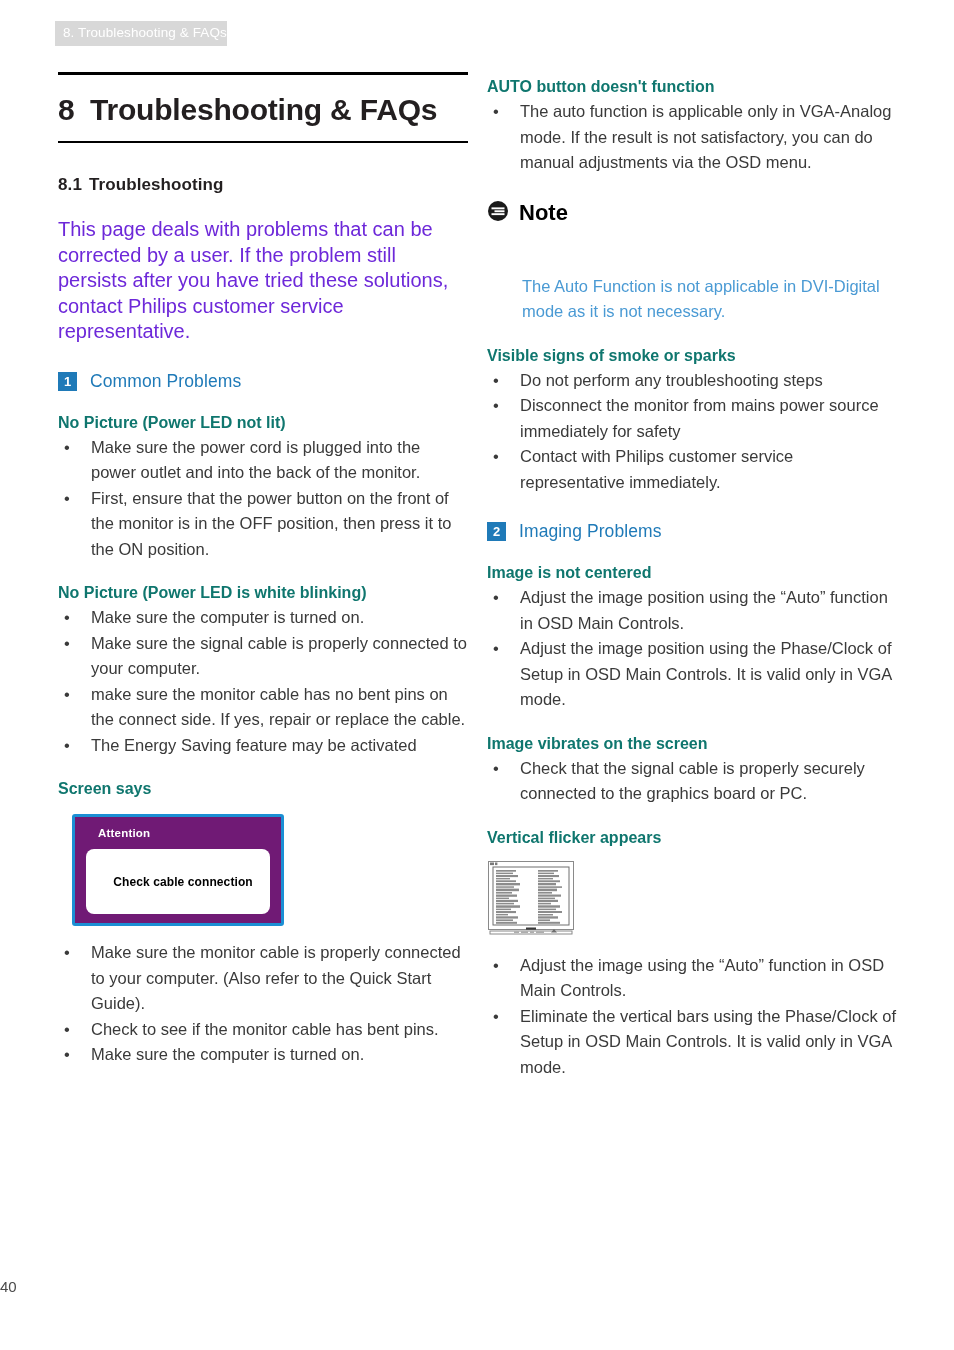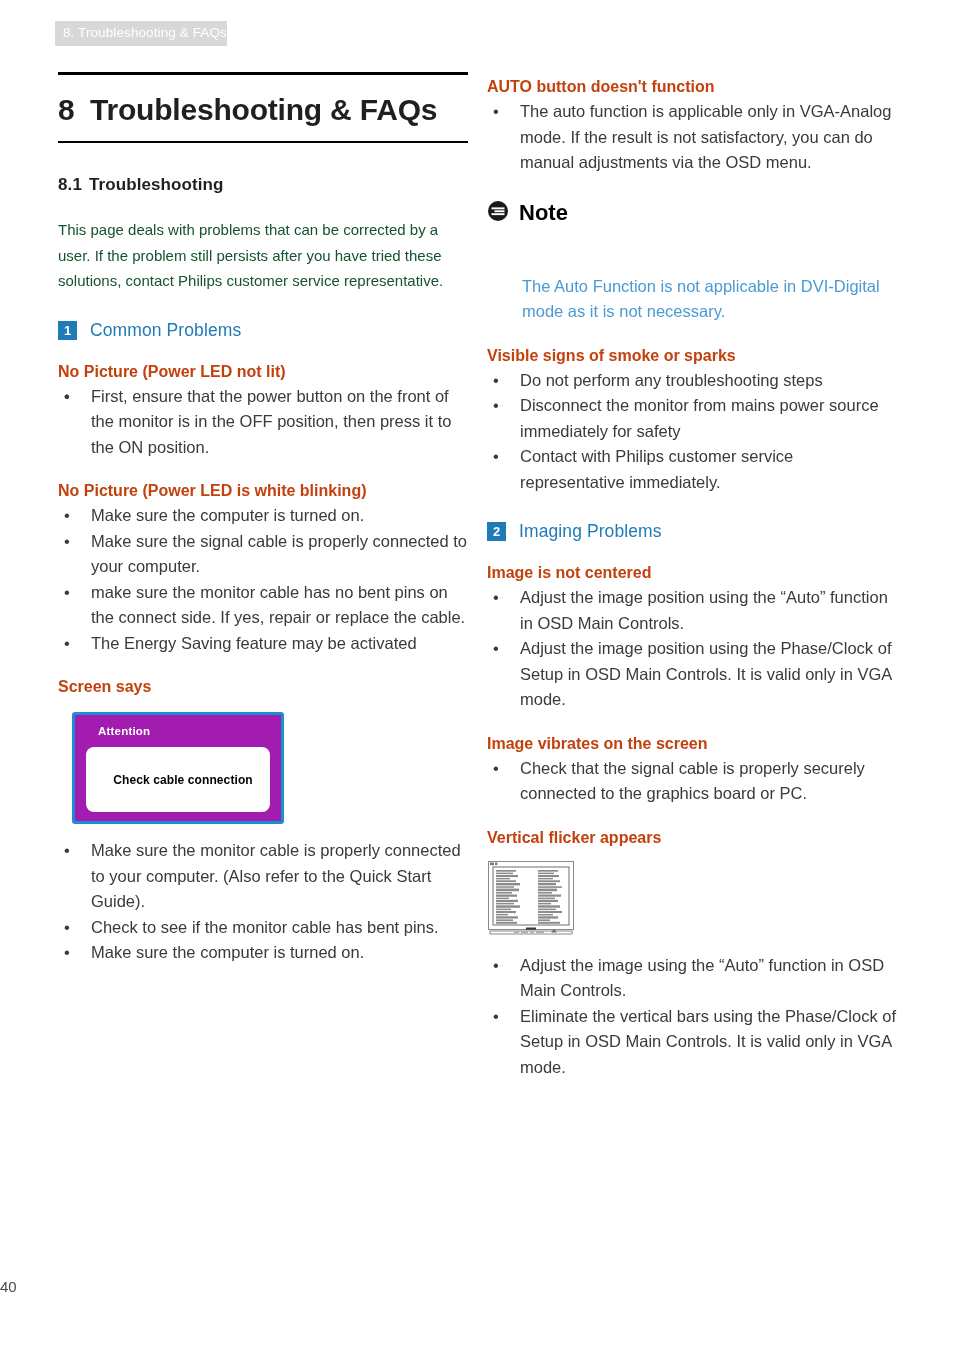--- a/index.html
+++ b/index.html
@@ -72,24 +72,24 @@
   
   .h2 {
     font-size: 17px;
     font-weight: bold;
     margin: 0 0 22px 0;
     letter-spacing: .1px;
   }
   .h2 .h2num { margin-right: 7px; }
 
   p.body {
-    font-size: 15px;
+    font-size: 20px;
     line-height: 25.5px;
     margin: 0 0 10px 0;
-    color: #14532d;
+    color: #6d28d9;
   }
 
   .numbered-head {
     display: flex;
     align-items: center;
     margin: 26px 0 22px 0;
   }
   .badge {
     width: 19px;
     height: 19px;
@@ -107,21 +107,21 @@
     font-size: 17.5px;
     font-weight: normal;
     letter-spacing: .1px;
   }
 
   h3.sub {
     font-size: 16px;
     font-weight: bold;
     margin: 22px 0 3px 0;
     letter-spacing: 0;
-    color: #c2410c;
+    color: #0f766e;
   }
 
   ul.bl {
     list-style: none;
     margin: 0;
     padding: 0;
   }
   ul.bl li {
     position: relative;
     padding-left: 33px;
@@ -158,21 +158,21 @@
     line-height: 25.5px;
     padding-left: 35px;
     margin-top: 48px;
   }
 
   
   .osd-figure {
     margin: 16px 0 14px 14px;
     width: 212px;
     height: 112px;
-    background: #a21caf;
+    background: #701a75;
     border: 3px solid #1b8fd4;
     border-radius: 3px;
     box-sizing: border-box;
     position: relative;
   }
   .osd-title {
     position: absolute;
     left: 23px;
     top: 10px;
     color: #ffffff;
@@ -243,21 +243,21 @@
 
   <p class="body">This page deals with problems that can be corrected by a user. If the problem still persists after you have tried these solutions, contact Philips customer service representative.</p>
 
   <div class="numbered-head">
     <span class="badge">1</span>
     <span class="nh-label">Common Problems</span>
   </div>
 
   <h3 class="sub">No Picture (Power LED not lit)</h3>
   <ul class="bl">
-    <li><span class="dot">•</span></li>
+    <li><span class="dot">•</span><span>Make sure the power cord is plugged into the power outlet and into the back of the monitor.</span></li>
     <li><span class="dot">•</span><span>First, ensure that the power button on the front of the monitor is in the OFF position, then press it to the ON position.</span></li>
   </ul>
 
   <h3 class="sub">No Picture (Power LED is white blinking)</h3>
   <ul class="bl">
     <li><span class="dot">•</span><span>Make sure the computer is turned on.</span></li>
     <li><span class="dot">•</span><span>Make sure the signal cable is properly connected to your computer.</span></li>
     <li><span class="dot">•</span><span>make sure the monitor cable has no bent pins on the connect side. If yes, repair or replace the cable.</span></li>
     <li><span class="dot">•</span><span>The Energy Saving feature may be activated</span></li>
   </ul>

